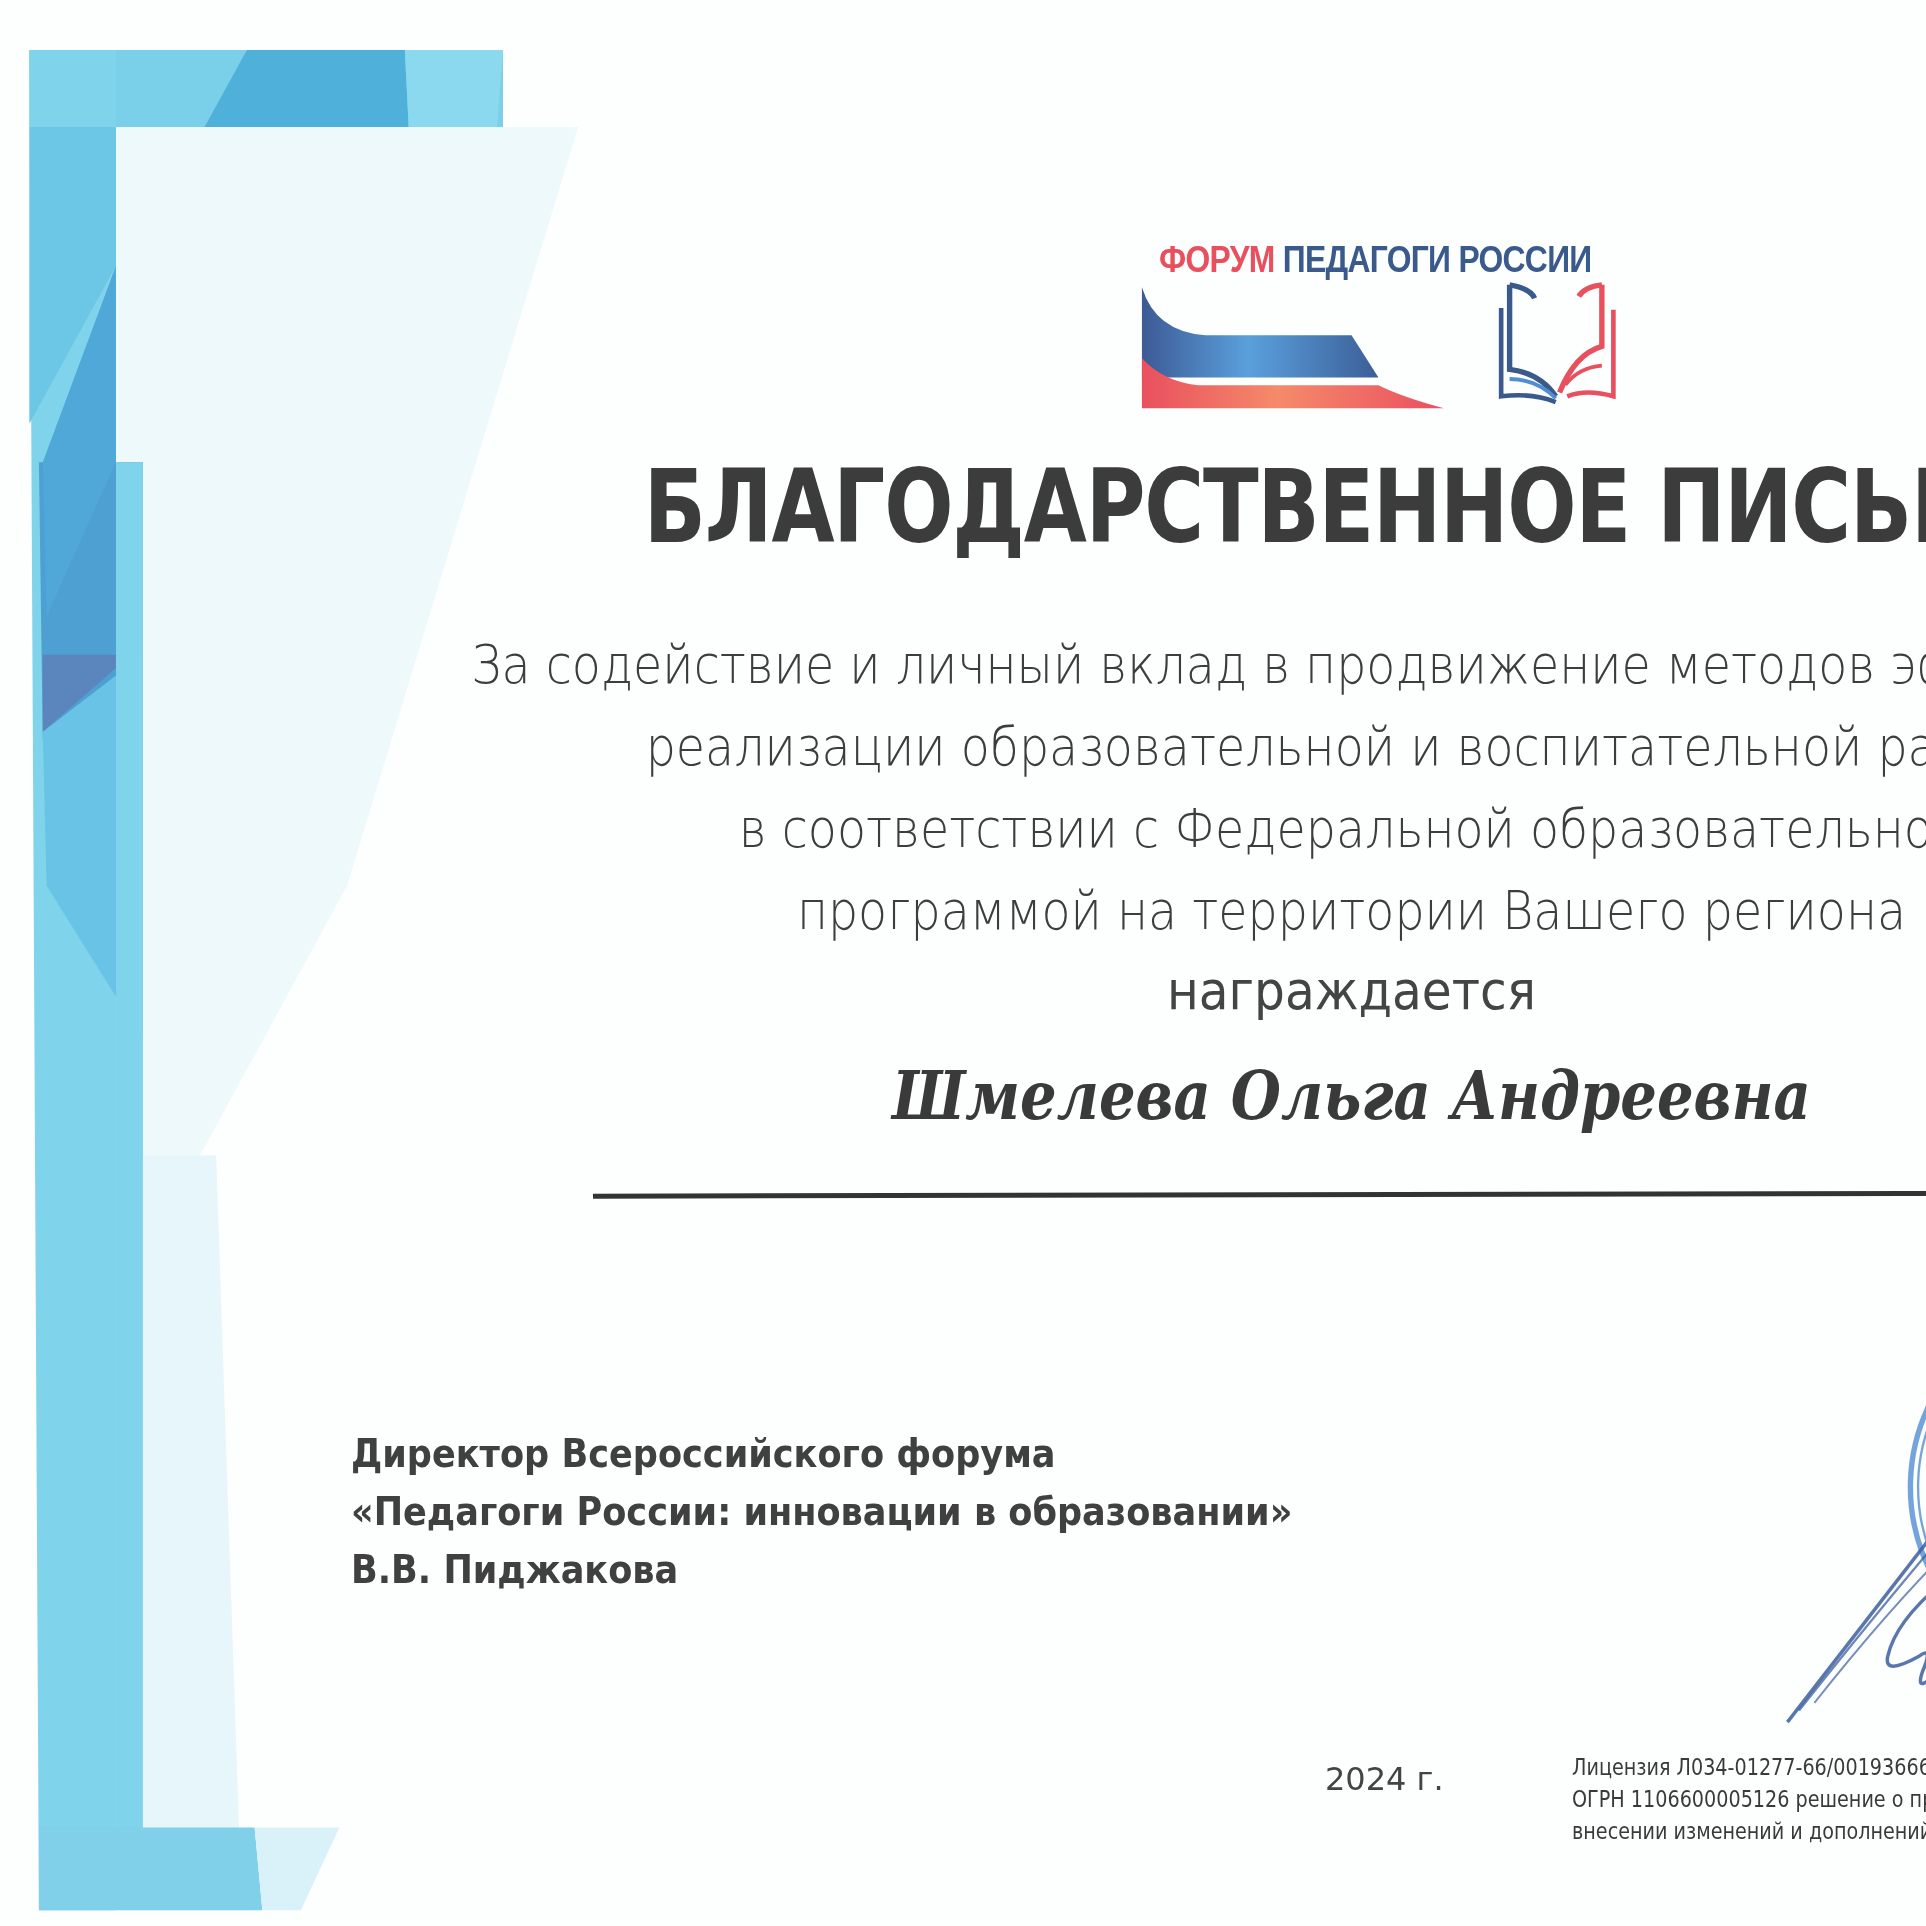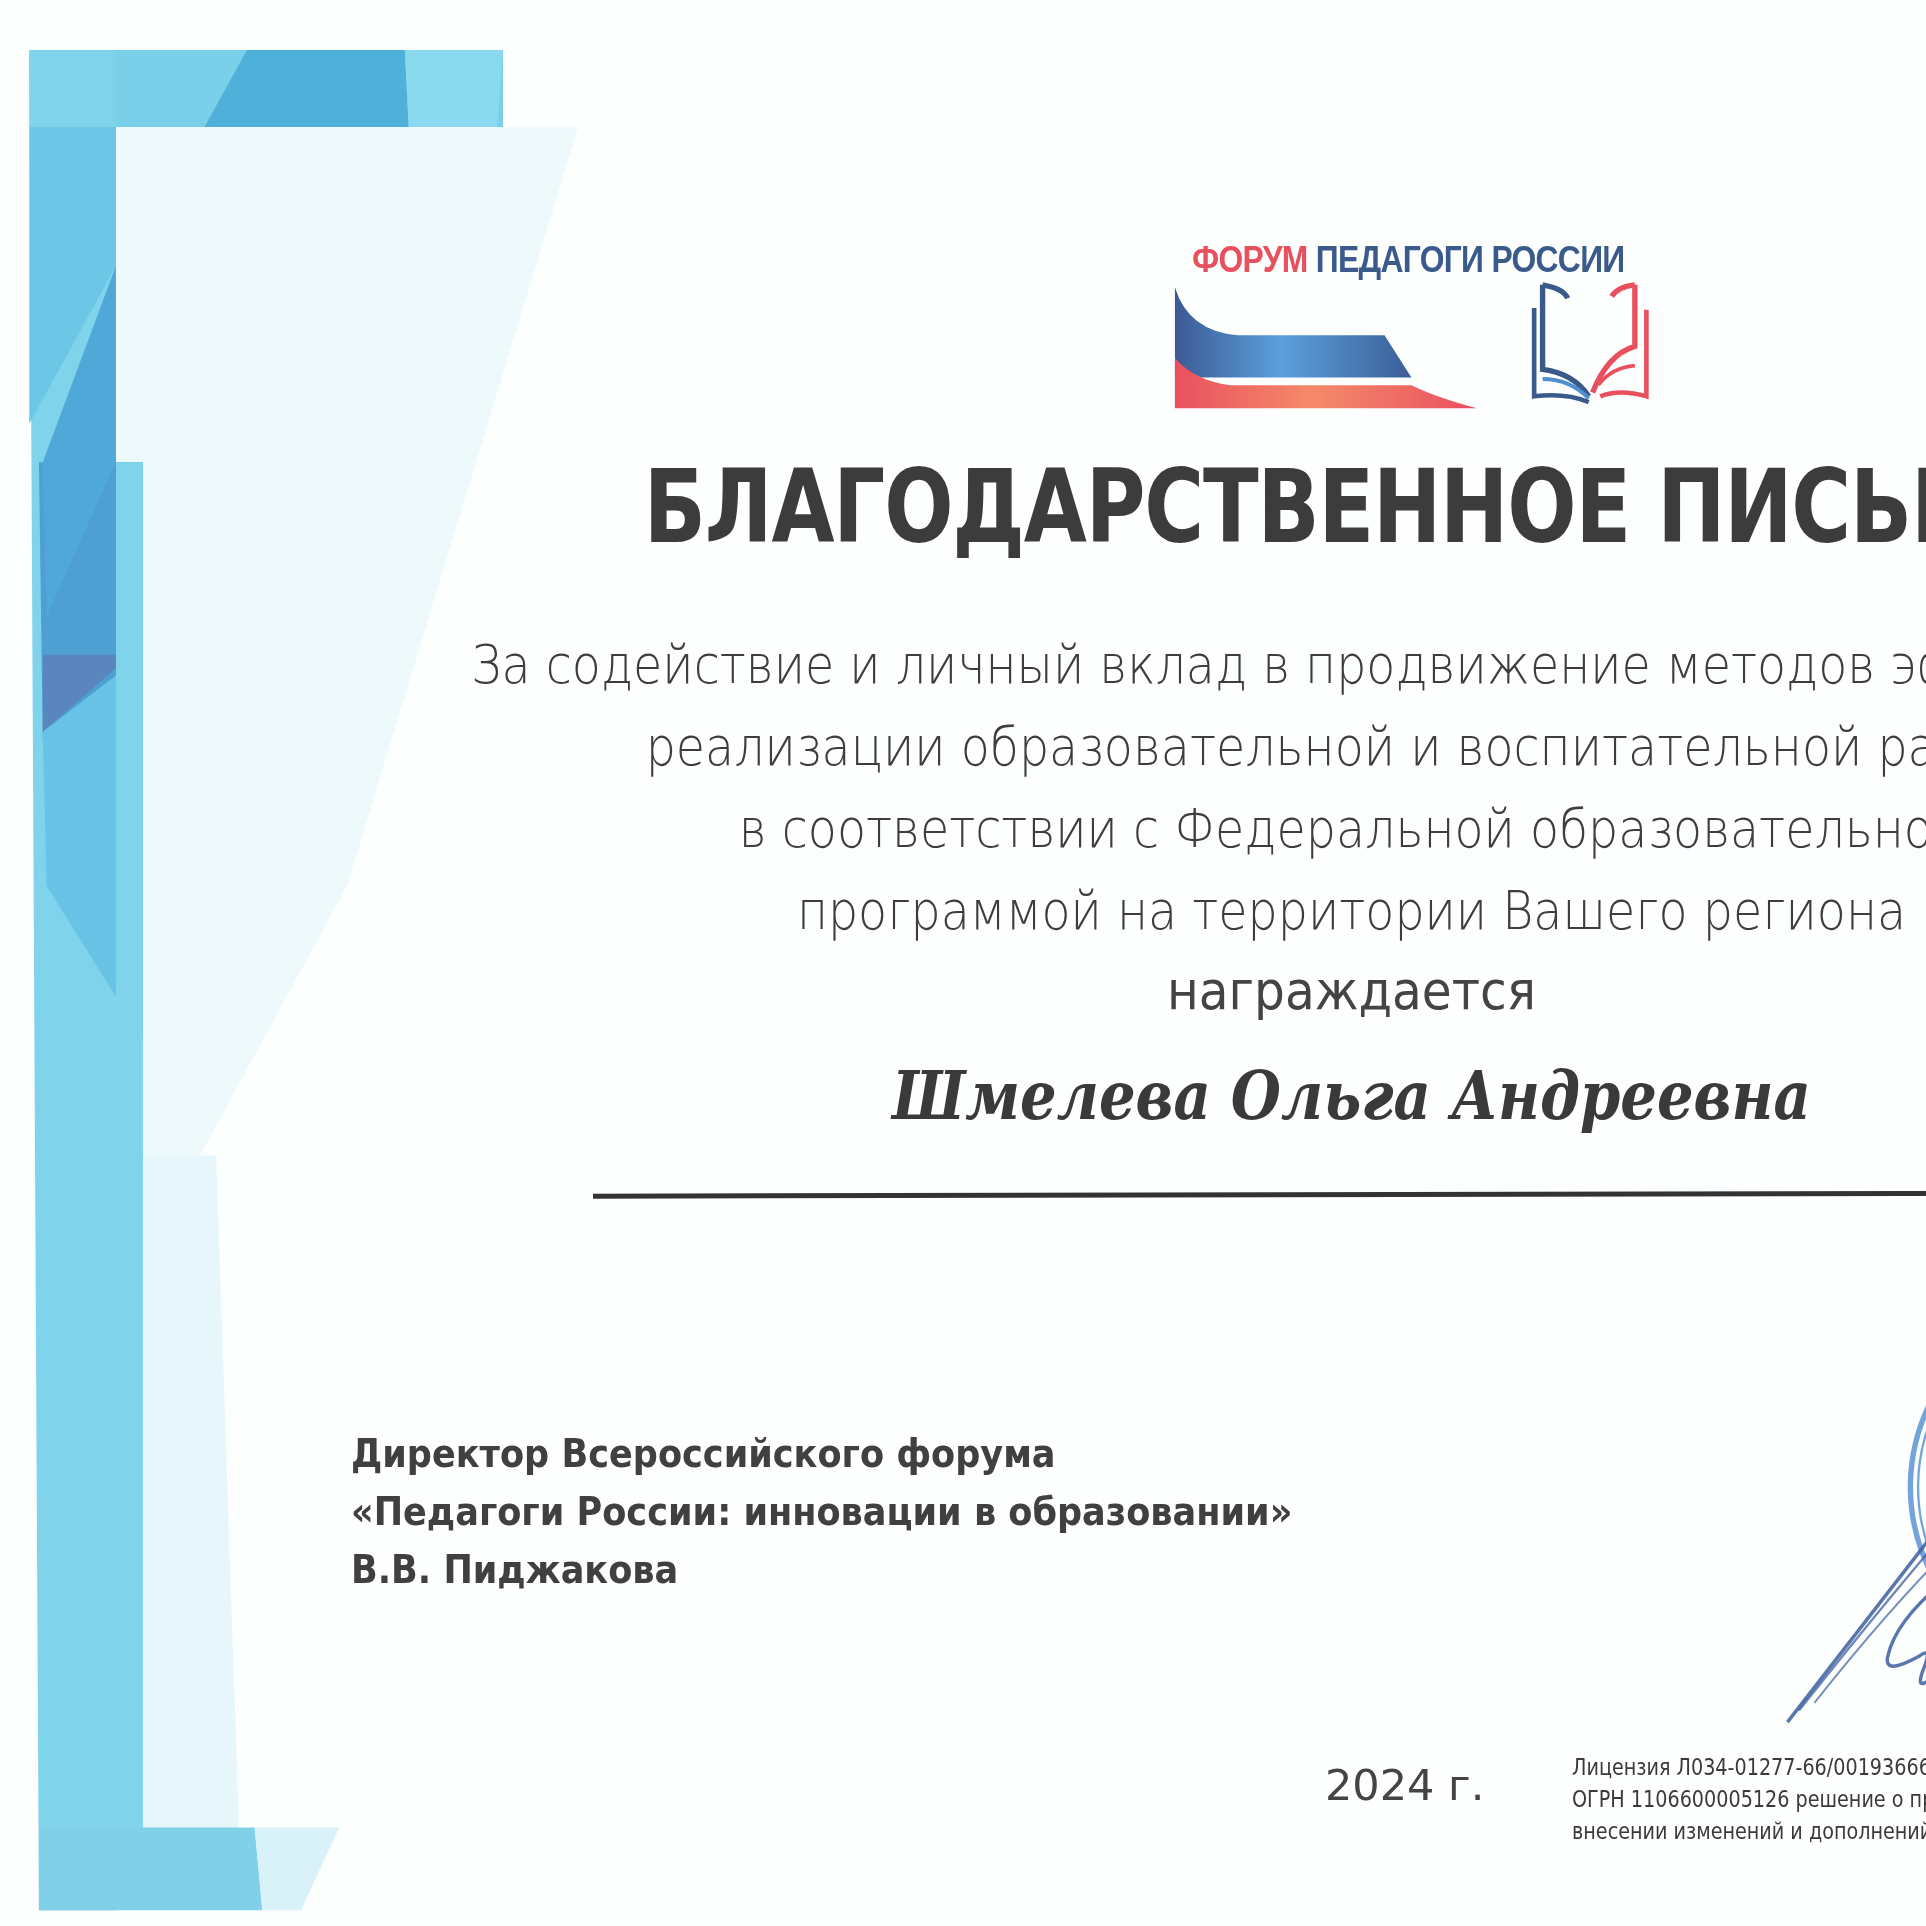--- a/index.html
+++ b/index.html
@@ -2,33 +2,33 @@
 <html style="font-size:6.2px"><head>
 <meta charset="utf-8">
 <style>
   html, body { margin: 0; padding: 0; background: #ffffff; }
   body { width: 2703px; height: 1965px; position: relative; overflow: hidden; font-family: "DejaVu Sans", sans-serif; }
   .page { position: absolute; left: 0; top: 0; width: 2703px; height: 1965px; background: #fdfefe; }
   .frame { position: absolute; left: 0; top: 0; width: 2703px; height: 1965px; }
   .abs { position: absolute; }
   .center-col { position: absolute; left: 0; width: 2703px; text-align: center; }
 
-  .logo { position: absolute; left: 1142px; top: 216px; width: 562px; height: 200px; }
+  .logo { position: absolute; left: 1109px; top: 216px; width: 562px; height: 200px; }
   .logo-title { position: absolute; left: 50px; top: 23px; white-space: nowrap; font-family: "Liberation Sans", sans-serif; font-weight: 700; font-size: 37px; letter-spacing: -0.8px; transform: scaleX(0.86); transform-origin: left top; }
   .logo-forum { color: #e9505e; }
   .logo-ped { color: #3a5a8c; }
 
   .title { top: 456px; font-family: "DejaVu Sans", sans-serif; font-weight: 700; font-size: 102px; color: #3c3c3c; letter-spacing: -1.5px; transform: scaleX(0.80); transform-origin: center top; line-height: 1; }
   .reason { top: 624px; font-family: "DejaVu Sans", sans-serif; font-size: 54px; color: #3d3d3d; line-height: 82px; transform: scaleX(0.88); transform-origin: center top; font-weight: 300; }
   .awarded { top: 959px; font-family: "DejaVu Sans", sans-serif; font-size: 54px; color: #444; transform: scaleX(0.9); transform-origin: center top; }
   .recipient { top: 1056px; font-family: "DejaVu Serif", serif; font-style: italic; font-weight: 700; font-size: 67px; color: #3a3a3a; transform: scaleX(0.86); transform-origin: center top; }
   .rule { position: absolute; left: 593px; top: 1192px; width: 1618px; height: 4.6px; background: #333; transform: rotate(-0.12deg); }
 
   .director { position: absolute; left: 351px; top: 1425px; font-family: "DejaVu Sans", sans-serif; font-weight: 700; font-size: 39px; color: #404040; line-height: 58px; white-space: nowrap; transform: scaleX(0.9); transform-origin: left top; }
-  .year { position: absolute; left: 1325px; top: 1760px; font-family: "DejaVu Sans", sans-serif; font-size: 43px; color: #444; white-space: nowrap; }
+  .year { position: absolute; left: 1325px; top: 1760px; font-family: "DejaVu Sans", sans-serif; font-size: 32px; color: #444; white-space: nowrap; }
   .license { position: absolute; left: 1572px; top: 1751px; font-family: "DejaVu Sans", sans-serif; font-size: 22.3px; color: #3a3a3a; line-height: 32px; white-space: nowrap; transform: scaleX(0.86); transform-origin: left top; }
 
   .stamp { position: absolute; left: 1895px; top: 1283px; width: 408px; height: 408px; }
   .signature { position: absolute; left: 1772px; top: 1456px; width: 559px; height: 270px; }
 </style>
 </head>
 <body>
 
 <div class="page">
 

